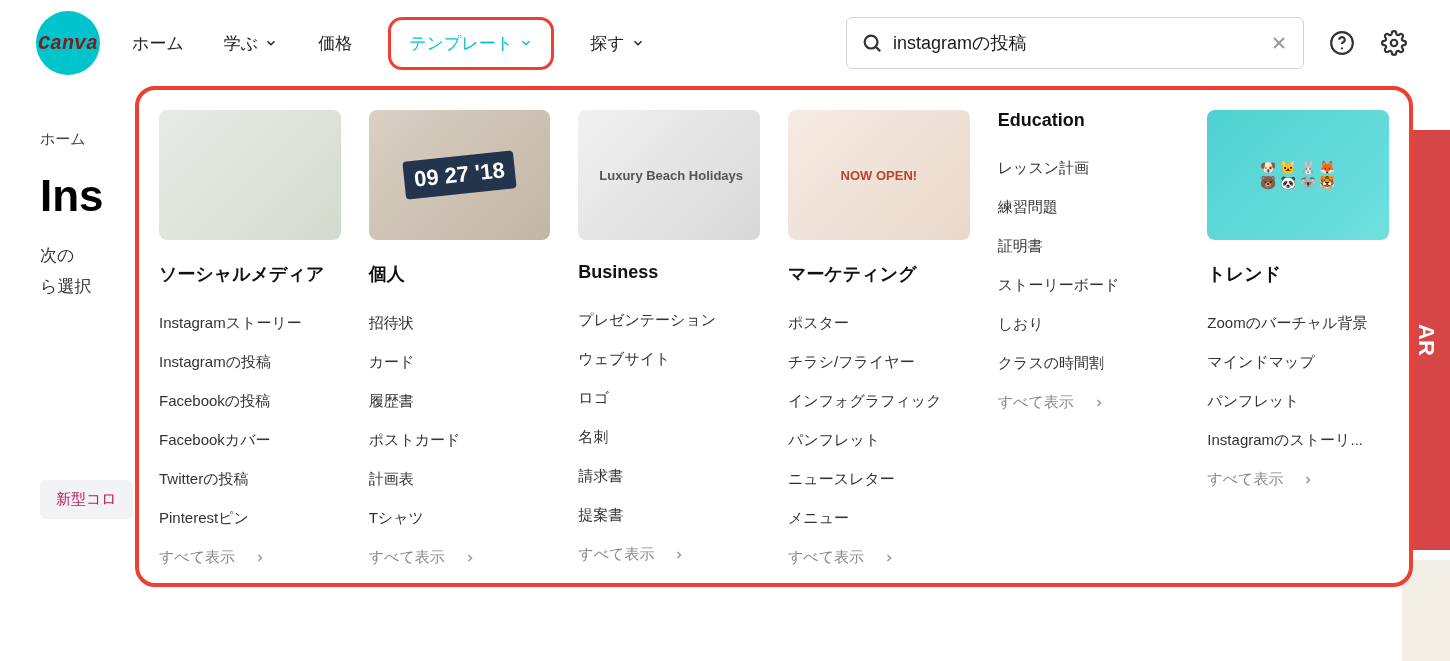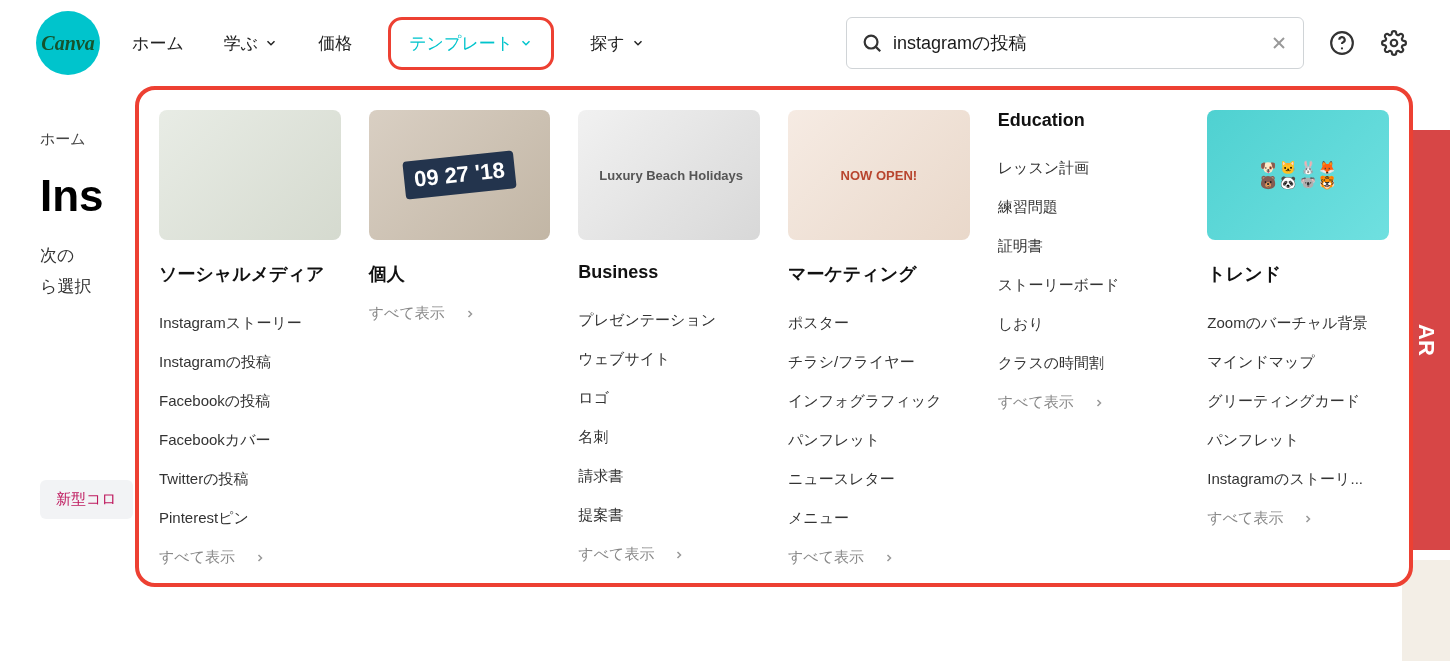--- a/index.html
+++ b/index.html
@@ -1,20 +1,20 @@
 <!DOCTYPE html>
 <html><head>
 <meta charset="utf-8">
 <style>
 * { margin:0; padding:0; box-sizing:border-box; font-family:-apple-system,'Hiragino Sans','Yu Gothic',sans-serif; }
 body { background:#fff; width:1450px; height:661px; position:relative; overflow:hidden; }
 
 
 .header { height:86px; display:flex; align-items:center; padding:0 36px; position:relative; z-index:30; }
-.logo { width:64px; height:64px; border-radius:50%; background:#00c4cc; display:flex; align-items:center; justify-content:center; color:#14532d; font-style:italic; font-weight:700; font-size:20px; font-family:Liberation Serif, serif; cursor:pointer; }
+.logo { width:64px; height:64px; border-radius:50%; background:#00c4cc; display:flex; align-items:center; justify-content:center; color:#7f1d1d; font-style:italic; font-weight:700; font-size:20px; font-family:Liberation Mono, monospace; cursor:pointer; }
 .nav { display:flex; align-items:center; margin-left:28px; gap:32px; }
 .nav-item { display:flex; align-items:center; gap:6px; font-size:17px; color:#222; cursor:pointer; padding:8px 4px; }
 .nav-item.active { color:#00c4cc; border:3px solid #ed4032; border-radius:14px; padding:12px 18px;justify-content:space-between; }
 .chev { width:14px; height:14px; flex:none; }
 .search-box { margin-left:auto; display:flex; align-items:center; border:1px solid #d0d4d7; border-radius:6px; height:52px; width:458px; padding:0 14px; }
 .search-box input { border:none; outline:none; flex:1; font-size:18px; color:#1a1a1a; margin:0 10px; }
 .icon-btn { width:40px; height:40px; border-radius:50%; display:flex; align-items:center; justify-content:center; cursor:pointer; color:#333; }
 .header-actions { display:flex; align-items:center; gap:12px; margin-left:18px; }
 
 
@@ -138,20 +138,28 @@
           <polyline points="9 6 15 12 9 18"></polyline>
         </svg>
       </div>
   </div>
 
   <div class="col">
     <div class="thumb th-b">
         <div class="card"><span>09 27 '18</span></div>
       </div>
     <h3>個人</h3>
+    <ul>
+      <li>招待状</li>
+      <li>カード</li>
+      <li>履歴書</li>
+      <li>ポストカード</li>
+      <li>計画表</li>
+      <li>Tシャツ</li>
+    </ul>
     <div class="see-all">
         <span>すべて表示</span>
         <svg viewBox="0 0 24 24" fill="none" stroke="#999" stroke-width="3">
           <polyline points="9 6 15 12 9 18"></polyline>
         </svg>
       </div>
   </div>
 
   <div class="col">
     <div class="thumb th-c">
@@ -212,21 +220,20 @@
         </svg>
       </div>
   </div>
 
   <div class="col">
     <div class="thumb th-f">🐶 🐱 🐰 🦊<br>🐻 🐼 🐨 🐯</div>
     <h3>トレンド</h3>
     <ul>
       <li>Zoomのバーチャル背景</li>
       <li>マインドマップ</li>
-      <li>グリーティングカード</li>
       <li>パンフレット</li>
       <li>Instagramのストーリ...</li>
     </ul>
     <div class="see-all">
         <span>すべて表示</span>
         <svg viewBox="0 0 24 24" fill="none" stroke="#999" stroke-width="3">
           <polyline points="9 6 15 12 9 18"></polyline>
         </svg>
       </div>
   </div>

